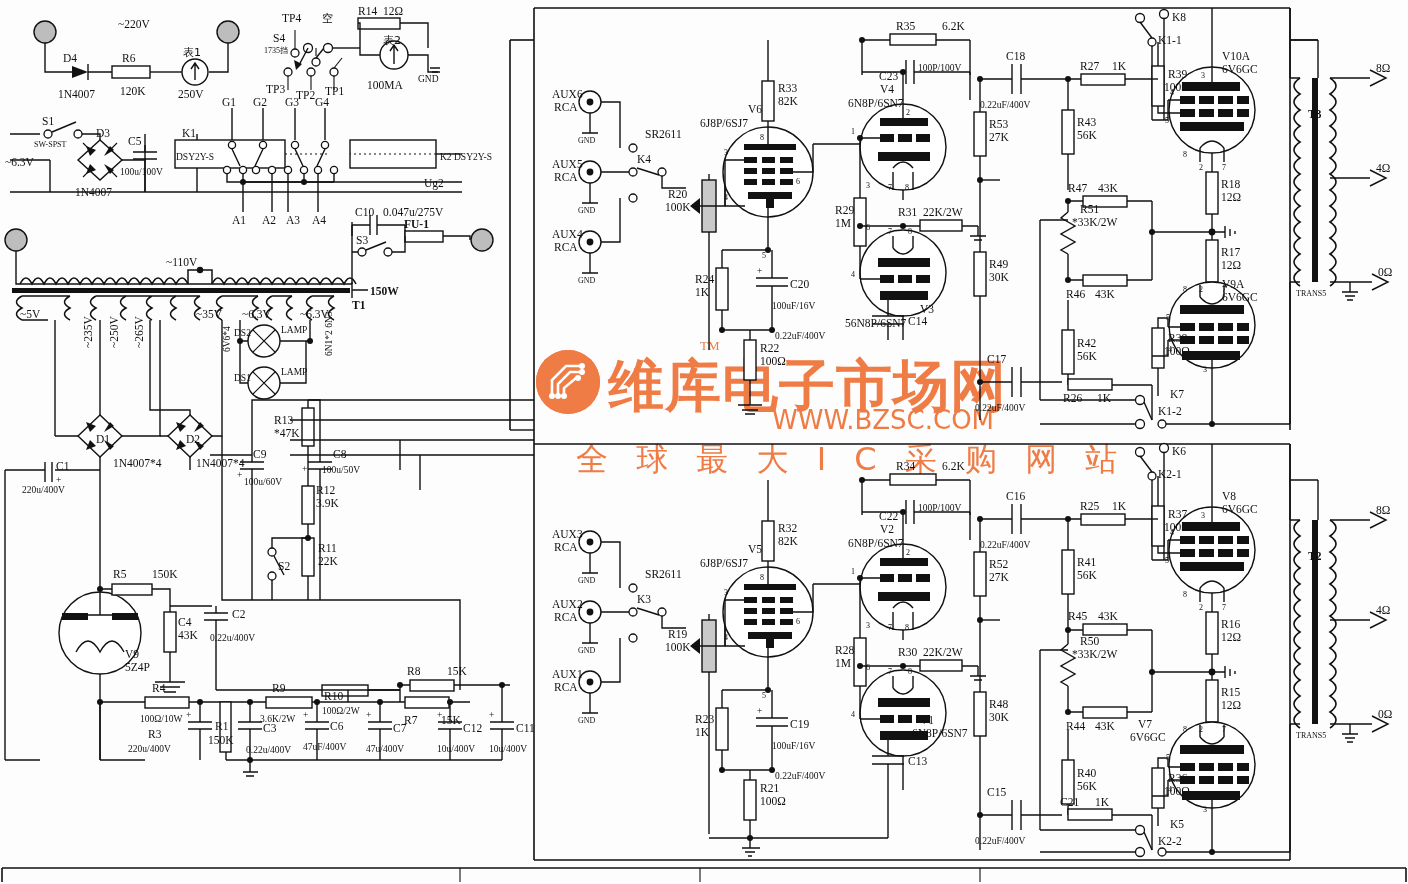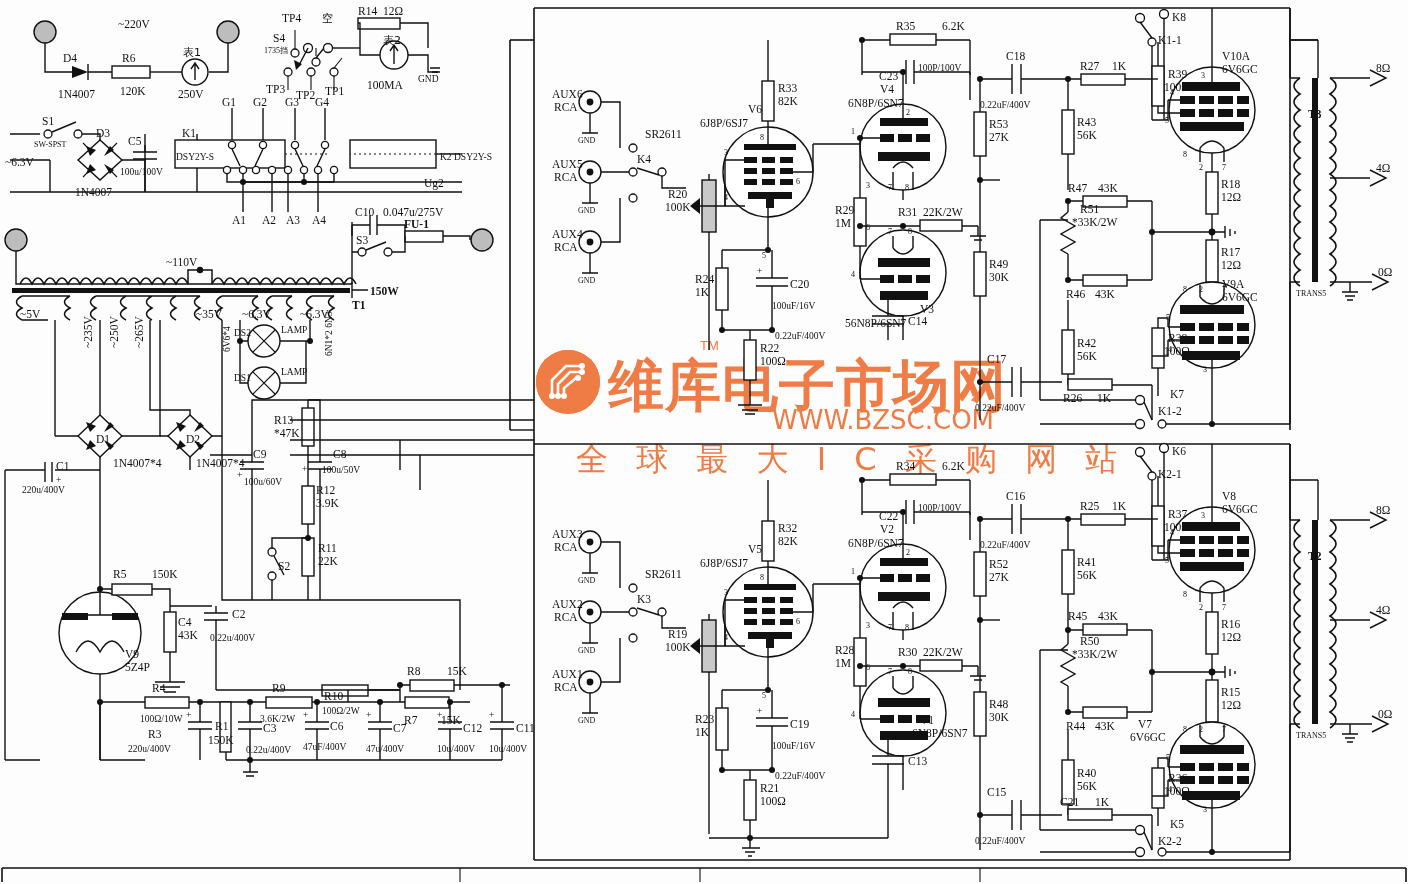--- a/index.html
+++ b/index.html
@@ -4,21 +4,21 @@
 <title>Tube Amplifier Schematic</title>
 <style>
   html,body{margin:0;padding:0;background:#fff;}
   body{font-family:"Liberation Serif",serif;}
   #sheet{position:relative;width:1408px;height:884px;background:#fdfdfd;overflow:hidden;}
   #svgroot{position:absolute;left:0;top:0;width:1408px;height:884px;}
   .wm{position:absolute;pointer-events:none;user-select:none;}
   #wm-logo{left:536px;top:350px;width:64px;height:64px;border-radius:50%;background:#ef7b45;}
   #wm-logo svg{position:absolute;left:0;top:0;}
   #wm-cn{left:608px;top:349px;font-family:"DejaVu Sans",sans-serif;font-weight:bold;font-size:56px;color:#ef7b45;letter-spacing:1px;white-space:nowrap;}
-  #wm-tm{left:700px;top:338px;font-size:13px;color:#ef7b45;font-family:Liberation Sans, sans-serif;}
+  #wm-tm{left:700px;top:338px;font-size:13px;color:#ef7b45;font-family:Liberation Serif, serif;}
   #wm-url{left:772px;top:405px;font-family:"DejaVu Sans",sans-serif;font-weight:normal;font-size:26px;color:#ef7b45;white-space:nowrap;}
   #wm-sub{left:576px;top:438px;font-family:"DejaVu Sans",sans-serif;font-size:32px;color:#ef7b45;letter-spacing:9px;white-space:nowrap;}
   text{font-family:"Liberation Serif",serif;fill:#111;}
   .lbl{font-size:11.5px;}
   .lblS{font-size:9.5px;}
   .lblXS{font-size:8px;}
   .lblB{font-size:11.5px;}
   .cn{font-family:"DejaVu Sans",sans-serif;font-size:11px;}
   .wire{stroke:#111;stroke-width:1.4;fill:none;}
   .wireT{stroke:#111;stroke-width:1.1;fill:none;}

